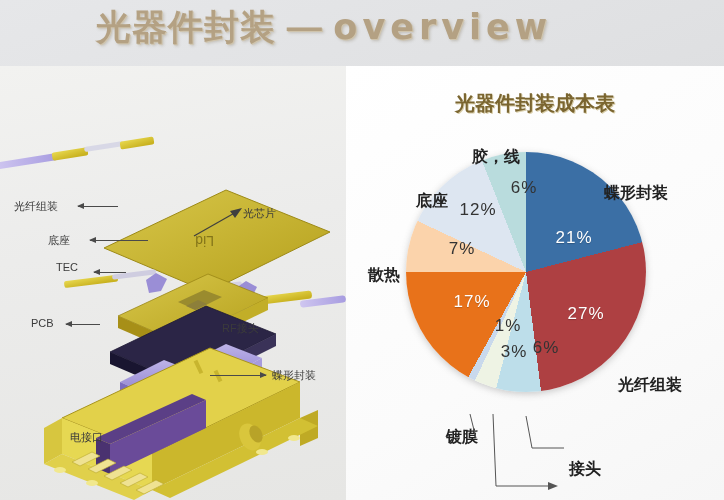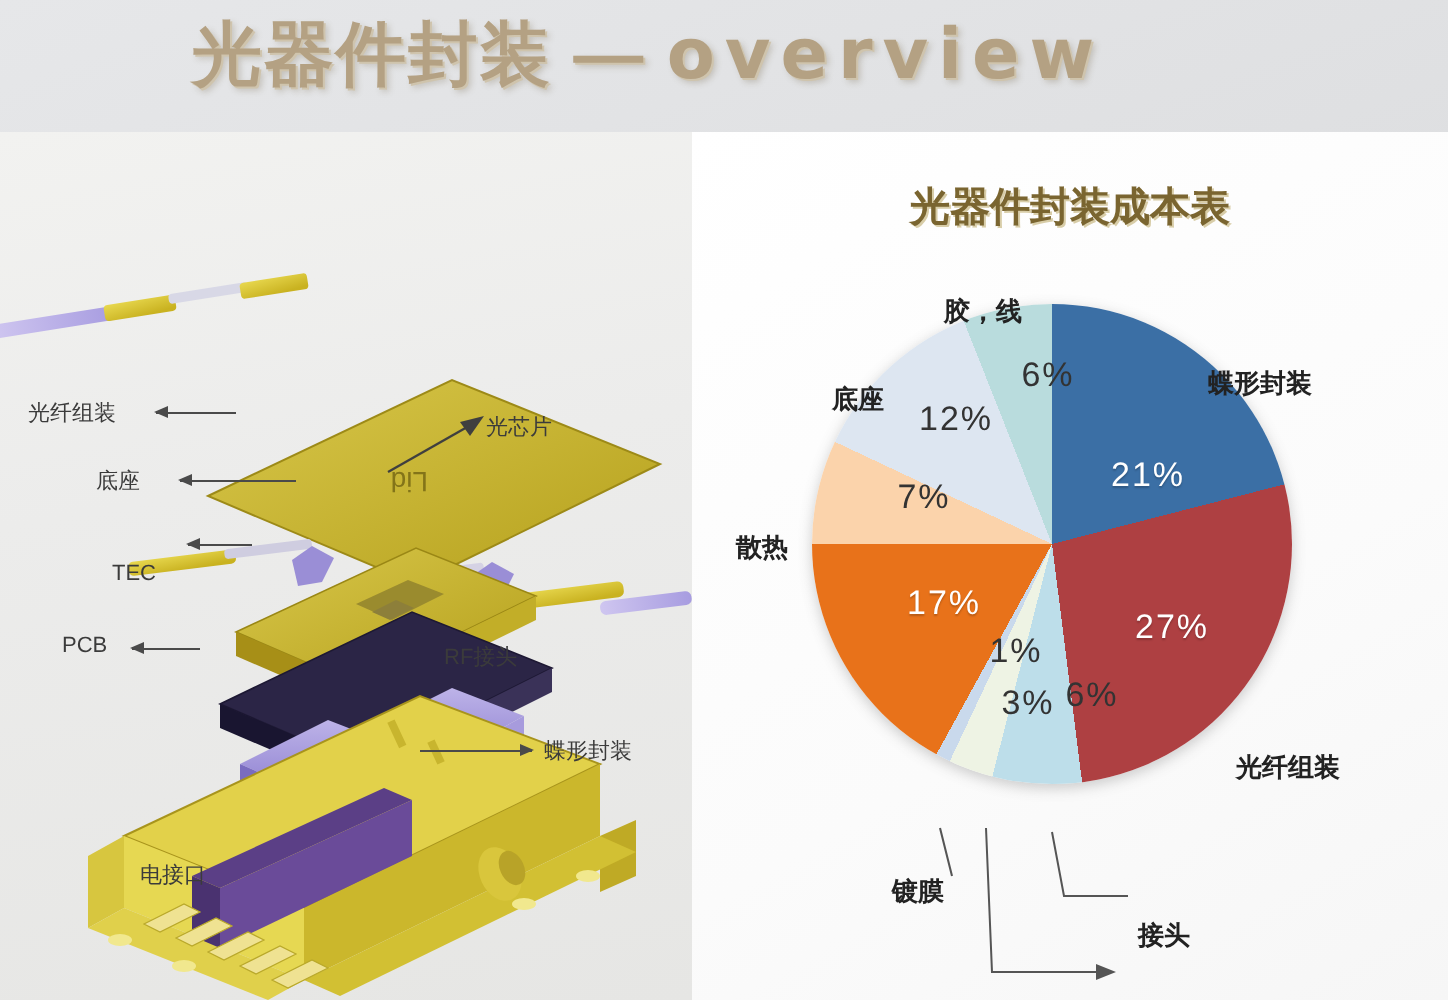--- a/index.html
+++ b/index.html
@@ -64,21 +64,21 @@
     position:absolute;inset:0;border-radius:50%;
     box-shadow:0 2px 7px rgba(90,90,90,.30);
   }
   .pct{
     position:absolute;font-size:17px;color:#fff;white-space:nowrap;
     letter-spacing:1px;transform:translate(-50%,-50%);
     text-shadow:0 1px 1px rgba(0,0,0,.22);
   }
   .pct.dark{color:#333;text-shadow:none;}
   .cat{
-    position:absolute;font-size:13px;font-weight:bold;color:#222;
+    position:absolute;font-size:16px;font-weight:bold;color:#222;
     white-space:nowrap;line-height:1.18;
   }
 
   
   .watermark{
     position:absolute;right:6px;bottom:8px;
     display:flex;align-items:center;gap:4px;
     opacity:.38;
   }
   .wm-logo{
@@ -213,21 +213,21 @@
       </g>
     </svg>
 
     
     <div class="lp-label" style="left:14px;top:133px;">光纤组装</div>
     <div class="arrow left" style="left:78px;top:140px;width:40px;"></div>
 
     <div class="lp-label" style="left:48px;top:167px;">底座</div>
     <div class="arrow left" style="left:90px;top:174px;width:58px;"></div>
 
-    <div class="lp-label" style="left:56px;top:215px;">TEC</div>
+    <div class="lp-label" style="left:56px;top:195px;">TEC</div>
     <div class="arrow left" style="left:94px;top:206px;width:32px;"></div>
 
     <div class="lp-label" style="left:31px;top:251px;">PCB</div>
     <div class="arrow left" style="left:66px;top:258px;width:34px;"></div>
 
     <div class="lp-label" style="left:243px;top:140px;">光芯片</div>
     <svg style="position:absolute;left:190px;top:140px;" width="56" height="34">
       <line x1="4" y1="30" x2="48" y2="5" stroke="#3f3f3f" stroke-width="1.2"></line>
       <polygon points="52,2 40,5 45,12" fill="#3f3f3f"></polygon>
     </svg>
@@ -262,21 +262,21 @@
 
     <div class="cat" style="left:272px;top:310px;">光纤组装</div>
 
     <div class="cat" style="left:22px;top:200px;">散热</div>
 
     <div class="cat" style="left:70px;top:126px;">底座</div>
 
     <div class="cat" style="left:126px;top:82px;">胶，线</div>
 
 
-    <div class="cat" style="left:100px;top:372px;">镀膜</div>
+    <div class="cat" style="left:100px;top:362px;">镀膜</div>
 
     <div class="cat" style="left:223px;top:394px;">接头</div>
 
     <div class="cat" style="left:214px;top:415px;margin-top:47px;">芯片焊</div>
 
     <svg style="position:absolute;left:0;top:0;" width="378" height="434">
       <polyline points="180,350 186,382 218,382" fill="none" stroke="#555" stroke-width="1"></polyline>
       <polyline points="147,348 150,420 206,420" fill="none" stroke="#555" stroke-width="1"></polyline>
       <polygon points="212,420 202,416 202,424" fill="#555"></polygon>
       <line x1="124" y1="348" x2="130" y2="372" stroke="#555" stroke-width="1"></line>

